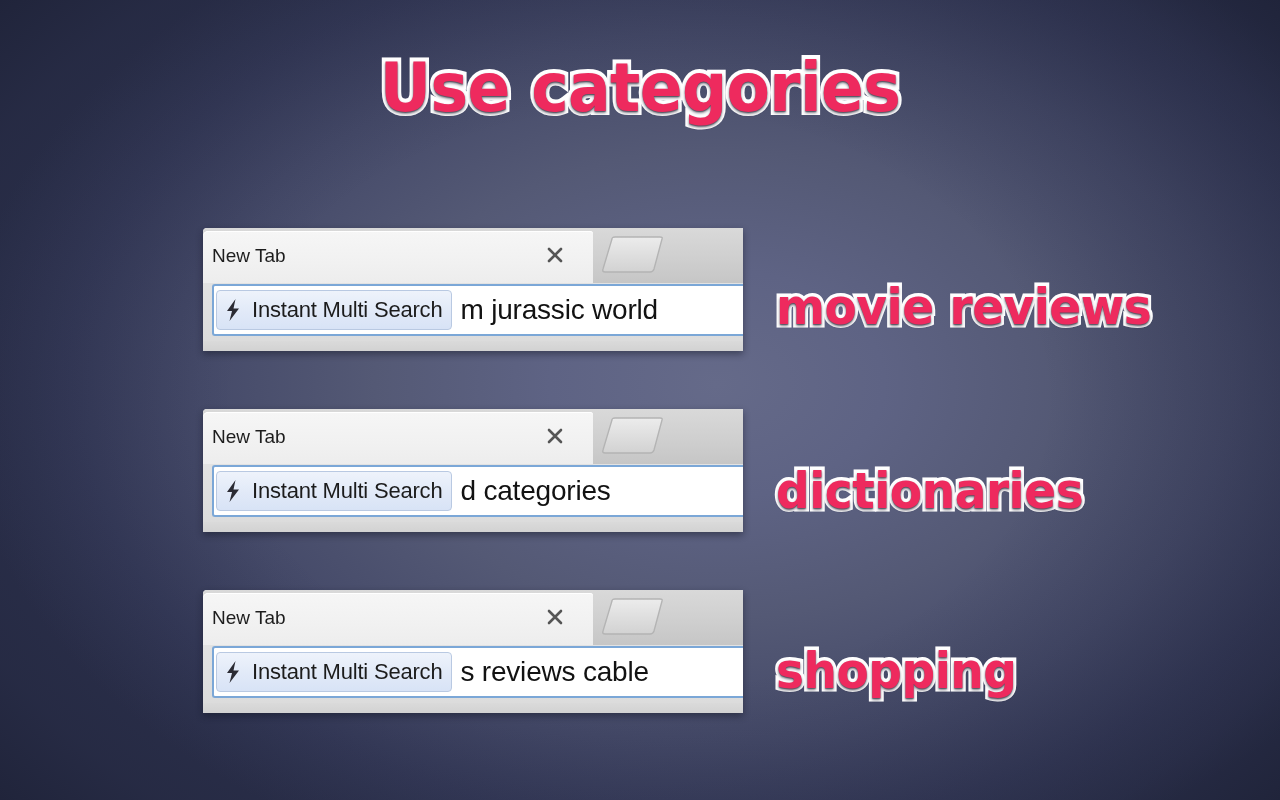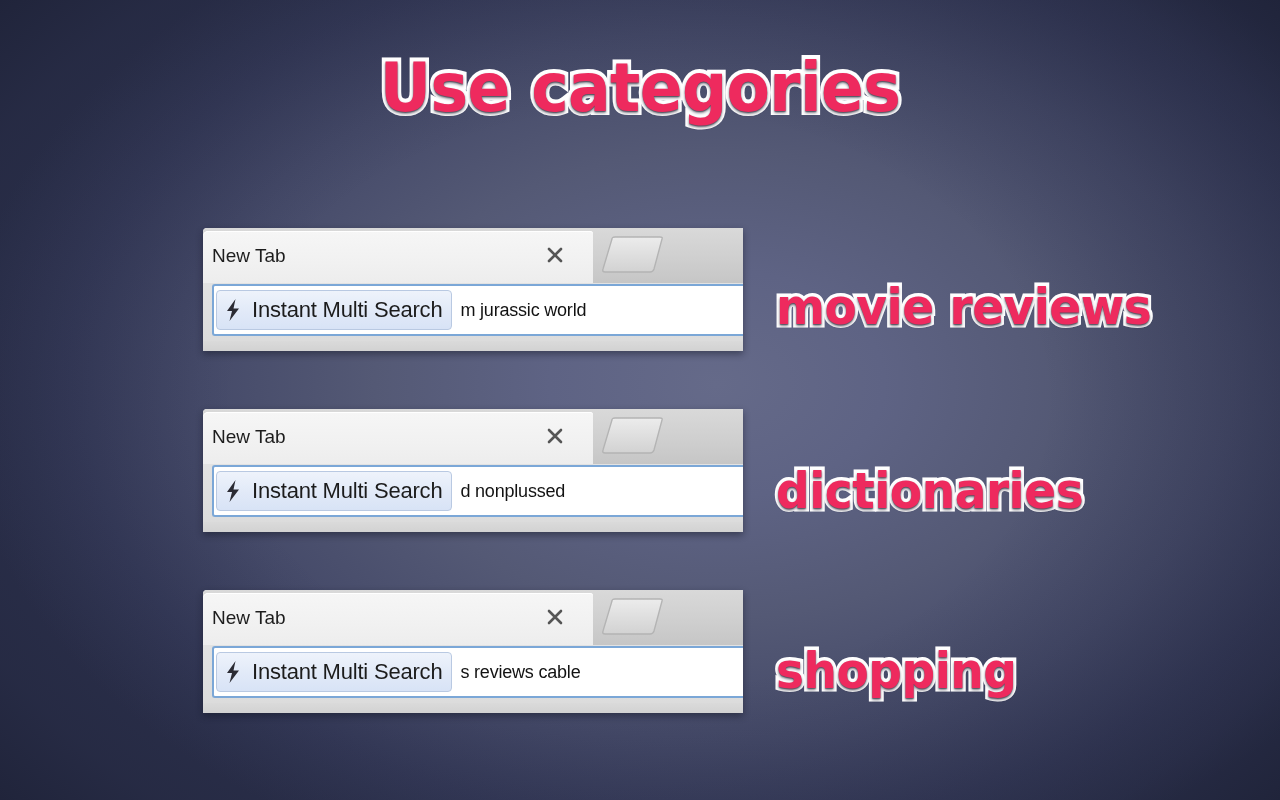--- a/index.html
+++ b/index.html
@@ -172,21 +172,21 @@
   }
   .bolt-icon svg { display: block; }
   .chip-label {
     font-size: 22px;
     color: #1c1c1c;
     font-family: "Liberation Sans", sans-serif;
     white-space: nowrap;
     letter-spacing: -0.2px;
   }
   .omnibox-query {
-    font-size: 18px;
+    font-size: 28px;
     color: #121212;
     font-family: "Liberation Sans", sans-serif;
     white-space: nowrap;
     margin-left: 8px;
     letter-spacing: -0.2px;
   }
   .widget-footer {
     height: 10px;
     background: linear-gradient(to bottom, #dadada 0%, #d2d2d2 100%);
   }
@@ -263,21 +263,21 @@
   <div class="toolbar">
     <div class="omnibox">
       <div class="keyword-chip">
         <span class="bolt-icon">
           <svg width="18" height="24" viewBox="0 0 18 24">
             <path d="M11.5 1 L3 13 L8 13 L5.5 23 L15 10.5 L9.5 10.5 Z" fill="#2b2b33"></path>
           </svg>
         </span>
         <span class="chip-label">Instant Multi Search</span>
       </div>
-      <span class="omnibox-query">d nonplussed</span>
+      <span class="omnibox-query">d categories</span>
     </div>
   </div>
   <div class="widget-footer"></div>
 </div>
 <div id="annotation-1" class="poster-text annotation">dictionaries</div>
 
 <div class="browser-widget" id="widget-2">
   <div class="tab-strip">
     <div class="tab">
       <span class="tab-title">New Tab</span>

